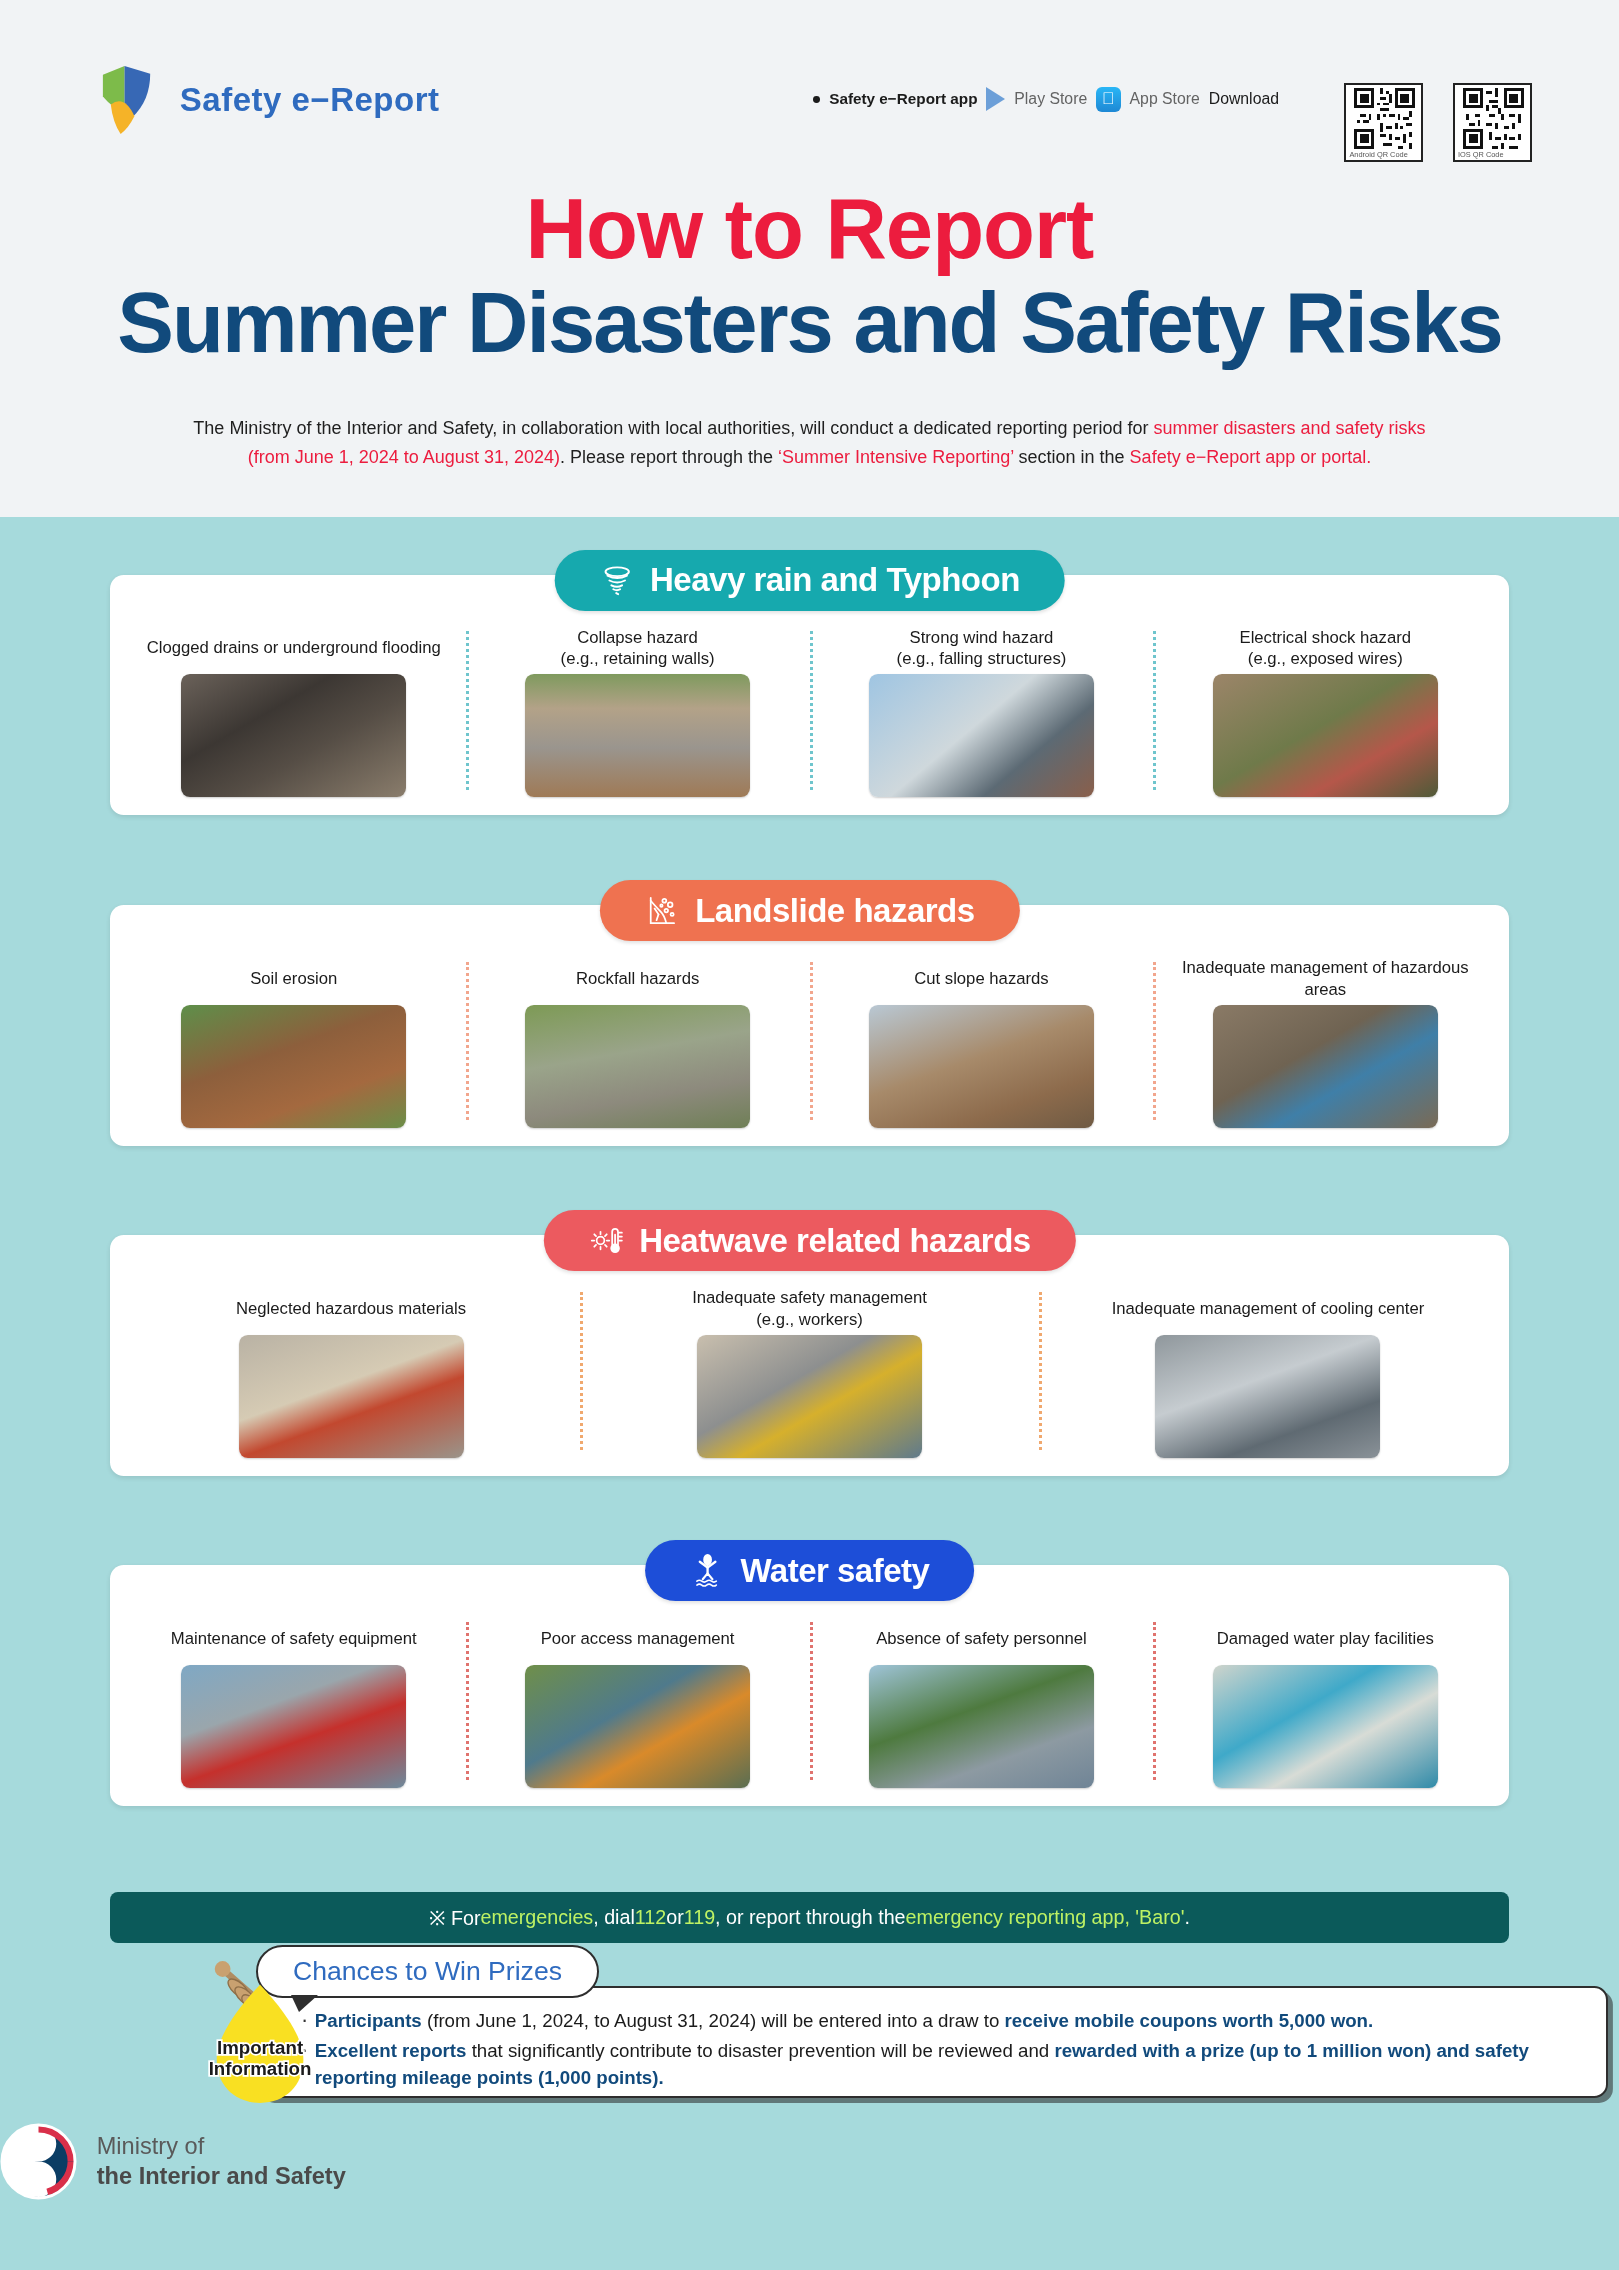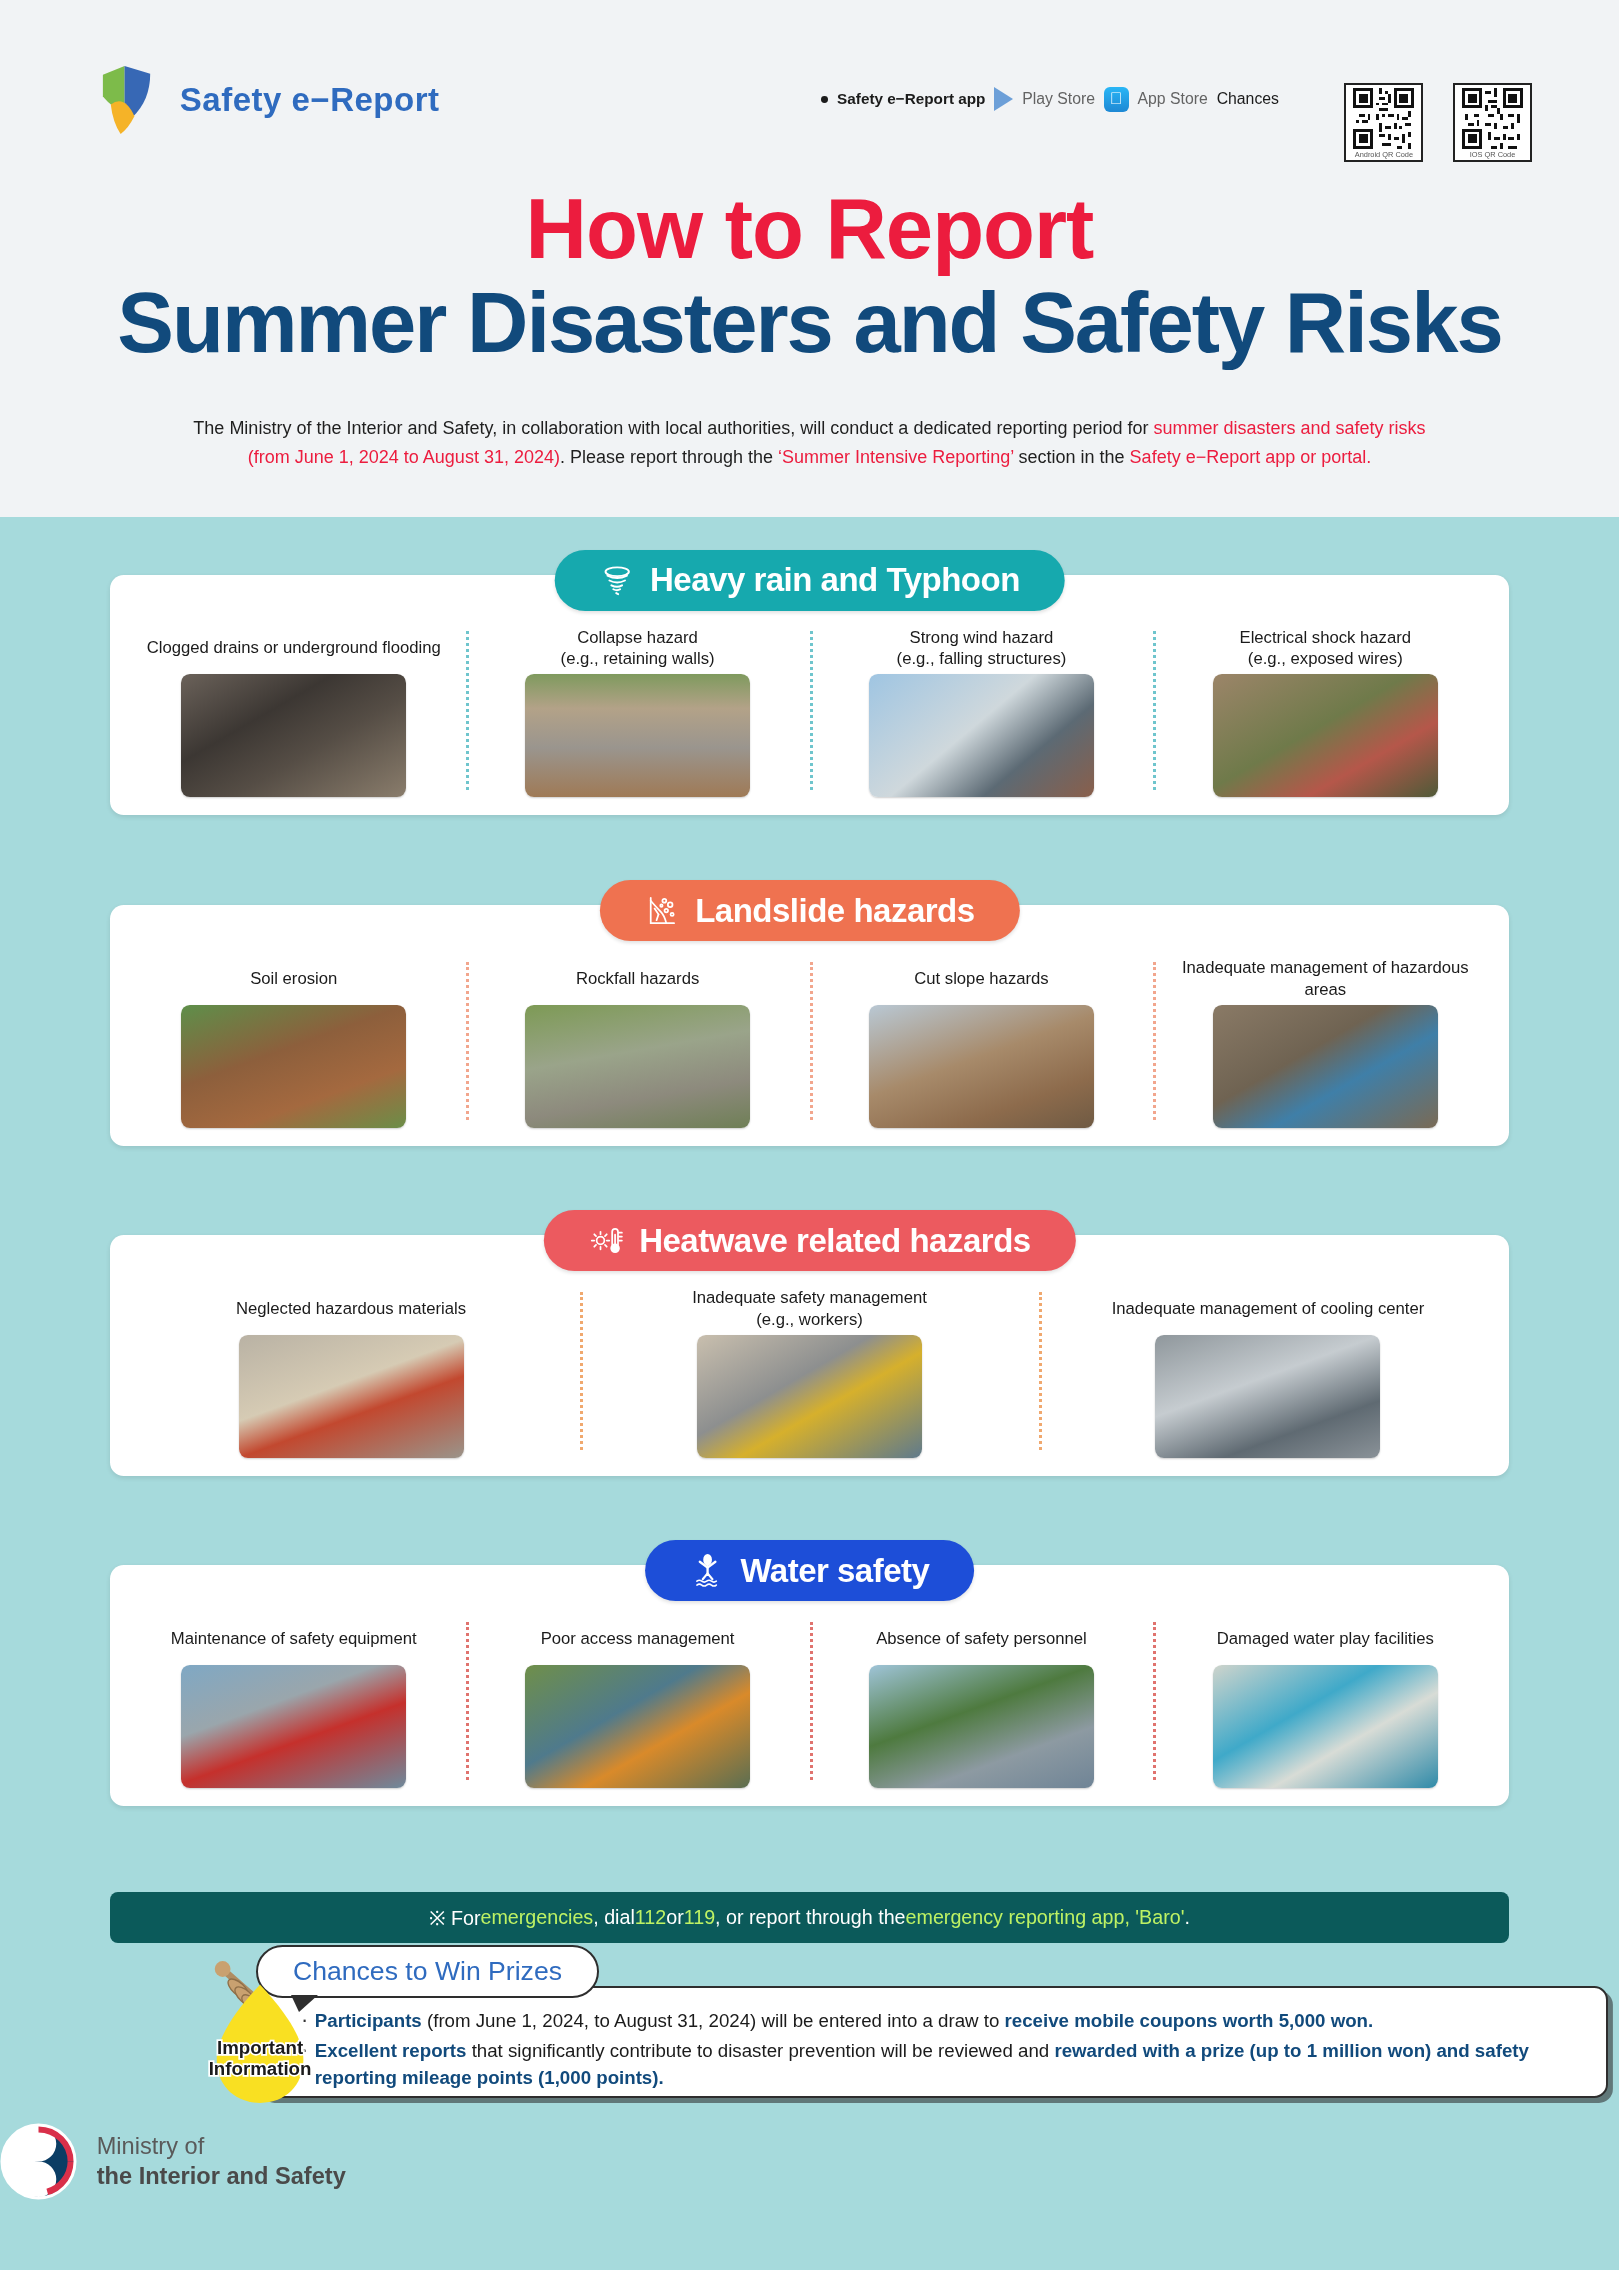--- a/index.html
+++ b/index.html
@@ -33,21 +33,21 @@
   .appstore-icon {
     width: 24.6px; height: 24.6px; border-radius: 5.9px;
     background: linear-gradient(180deg,#29b6f6,#1e88d4);
     color: #fff; font-size: 16.7px; font-weight: bold; line-height: 24.6px; text-align: center;
   }
   .download-label { font-size: 15.8px; color: #1b1b1b; }
 
   .qr-wrap { position: absolute; right: 87px; top: 83px; display: flex; gap: 29.6px; }
   .qr-box {
     width: 79px; background: #fff; border: 2.5px solid #222; padding: 3px 3px 1px 3px;
-    display: flex; flex-direction: column; align-items: center;
+    display: flex; flex-direction: column; 
   }
   .qr-img { width: 71px; height: 61px; }
   .qr-cap { font-size: 7.4px; color: #555; margin-top: 1px; white-space: nowrap; }
 
   .title-red {
     position: absolute; left: 0; top: 180px; width: 1619px; text-align: center;
     font-size: 85px; font-weight: bold; color: #ec1c3e; letter-spacing: -1px;
   }
   .title-navy {
     position: absolute; left: 0; top: 274px; width: 1619px; text-align: center;
@@ -177,21 +177,21 @@
       <span class="brand-text">Safety e−Report</span>
     </div>
 
     <div class="store-row">
       <span class="store-dot"></span>
       <span class="store-app-label">Safety e−Report app</span>
       <span class="play-tri"></span>
       <span class="store-name">Play Store</span>
       <span class="appstore-icon"></span>
       <span class="store-name">App Store</span>
-      <span class="download-label">Chances</span>
+      <span class="download-label">Download</span>
     </div>
 
     <div class="qr-wrap">
       <div class="qr-box">
         <svg class="qr-img" viewBox="0 0 21 21" shape-rendering="crispEdges">
           <rect width="21" height="21" fill="#fff"></rect>
           <g fill="#111">
             <rect x="0" y="0" width="7" height="1"></rect>
               <rect x="0" y="0" width="1" height="7"></rect>
             <rect x="6" y="0" width="1" height="7"></rect>

